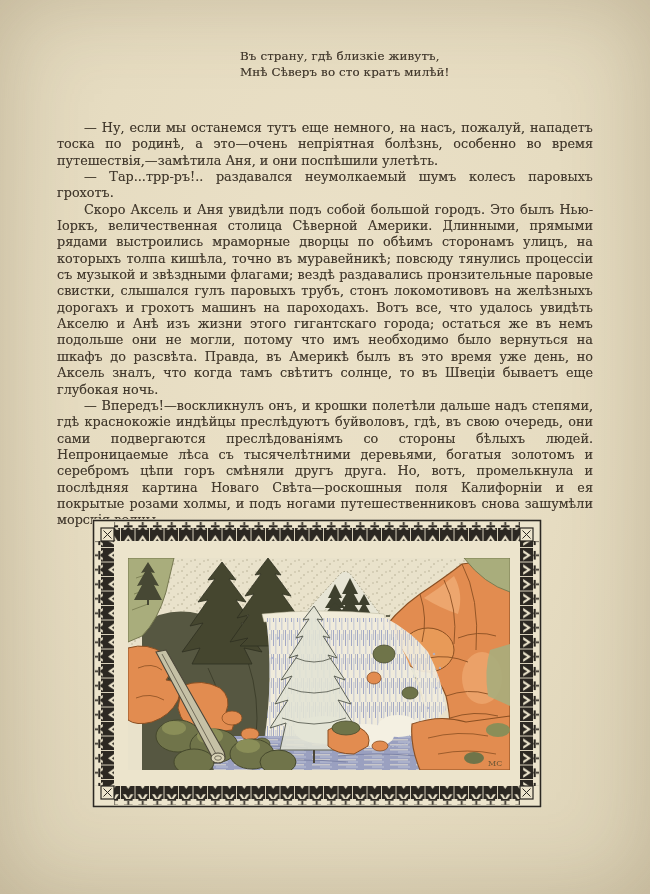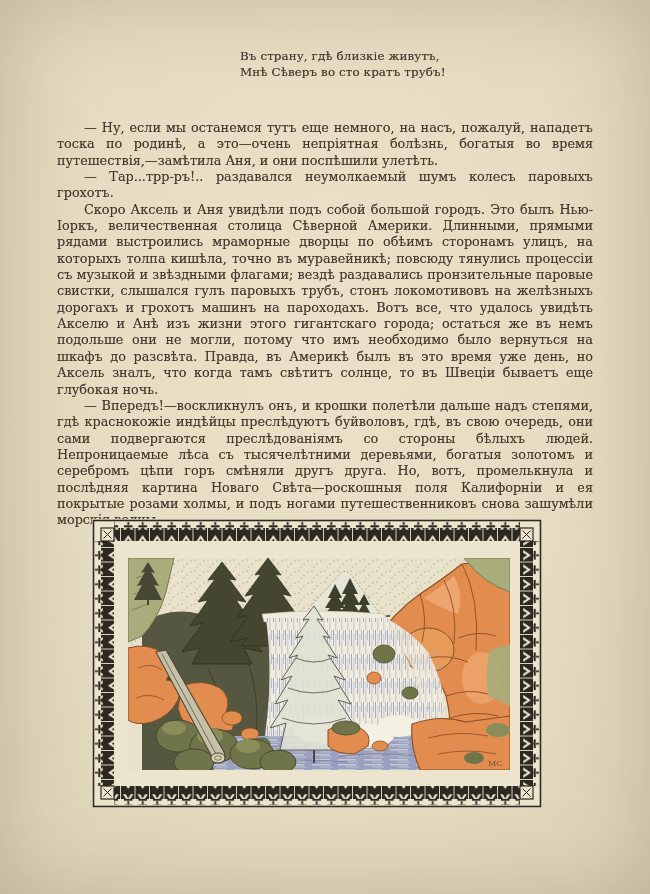--- a/index.html
+++ b/index.html
@@ -25,25 +25,25 @@
   figure.plate{position:absolute;left:92px;top:519px;margin:0;width:450px;height:289px;}
   figure.plate svg{display:block;}
 </style>
 </head>
 <body>
 
 <div class="page">
 
   <div class="poem">
     <div class="poem-line">Въ страну, гдѣ близкіе живутъ,</div>
-    <div class="poem-line">Мнѣ Сѣверъ во сто кратъ трубъ!</div>
+    <div class="poem-line">Мнѣ Сѣверъ во сто кратъ милѣй!</div>
   </div>
 
   <div class="bodytext">
-    <p>— Ну, если мы останемся тутъ еще немного, на насъ, пожалуй, нападетъ тоска по родинѣ, а это—очень непріятная болѣзнь, богатыя во время путешествія,—замѣтила Аня, и они поспѣшили улетѣть.</p>
+    <p>— Ну, если мы останемся тутъ еще немного, на насъ, пожалуй, нападетъ тоска по родинѣ, а это—очень непріятная болѣзнь, особенно во время путешествія,—замѣтила Аня, и они поспѣшили улетѣть.</p>
     <p>— Тар...трр-ръ!.. раздавался неумолкаемый шумъ колесъ паровыхъ грохотъ.</p>
     <p>Скоро Аксель и Аня увидѣли подъ собой большой городъ. Это былъ Нью-Іоркъ, величественная столица Сѣверной Америки. Длинными, прямыми рядами выстроились мраморные дворцы по обѣимъ сторонамъ улицъ, на которыхъ толпа кишѣла, точно въ муравейникѣ; повсюду тянулись процессіи съ музыкой и звѣздными флагами; вездѣ раздавались пронзительные паровые свистки, слышался гулъ паровыхъ трубъ, стонъ локомотивовъ на желѣзныхъ дорогахъ и грохотъ машинъ на пароходахъ. Вотъ все, что удалось увидѣть Акселю и Анѣ изъ жизни этого гигантскаго города; остаться же въ немъ подольше они не могли, потому что имъ необходимо было вернуться на шкафъ до разсвѣта. Правда, въ Америкѣ былъ въ это время уже день, но Аксель зналъ, что когда тамъ свѣтитъ солнце, то въ Швеціи бываетъ еще глубокая ночь.</p>
     <p>— Впередъ!—воскликнулъ онъ, и крошки полетѣли дальше надъ степями, гдѣ краснокожіе индѣйцы преслѣдуютъ буйволовъ, гдѣ, въ свою очередь, они сами подвергаются преслѣдованіямъ со стороны бѣлыхъ людей. Непроницаемые лѣса съ тысячелѣтними деревьями, богатыя золотомъ и серебромъ цѣпи горъ смѣняли другъ друга. Но, вотъ, промелькнула и послѣдняя картина Новаго Свѣта—роскошныя поля Калифорніи и ея покрытые розами холмы, и подъ ногами путешественниковъ снова зашумѣли морскія волны,</p>
   </div>
 
   <figure class="plate">
   <svg viewBox="0 0 450 289" width="450" height="289">
     <defs>
       <pattern id="chevT" patternUnits="userSpaceOnUse" width="14.5" height="13">
         <rect width="14.5" height="13" fill="#2c2822"></rect>

